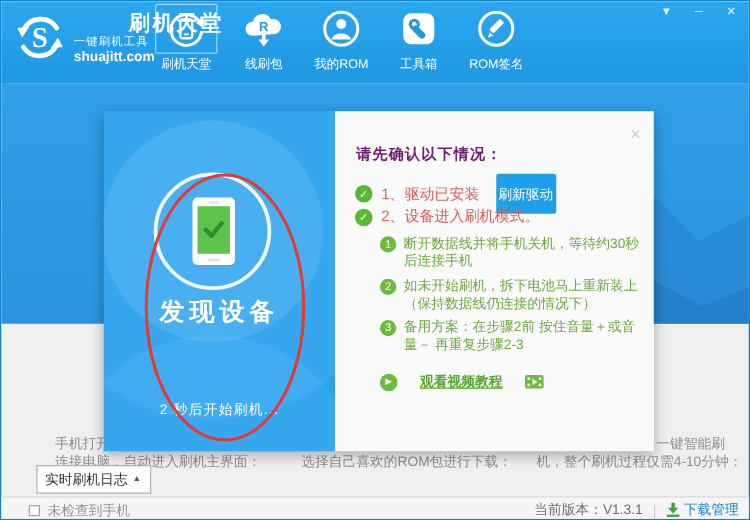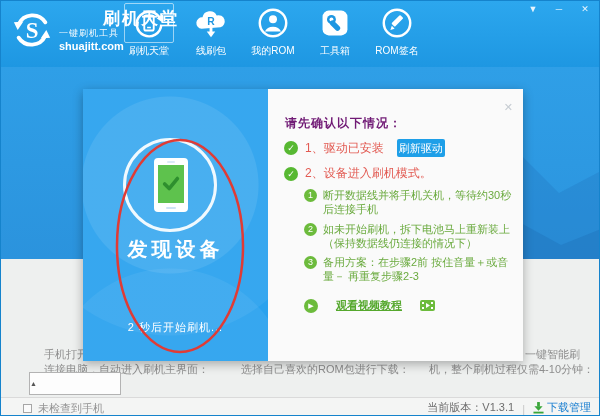--- a/index.html
+++ b/index.html
@@ -77,21 +77,21 @@
   .red-oval { position:absolute; left:0; top:0; pointer-events:none; }
 
   .dlg-right { position:relative; width:255px; height:272px; background:#fafafa; }
   .dlg-close { position:absolute; right:10px; top:12px; font-size:11px; color:#c6ccd2; cursor:pointer; }
   .dlg-heading { position:absolute; left:17px; top:26px; font-size:12px; font-weight:bold; color:#701a75; letter-spacing:1px; }
   .confirm-row { position:absolute; left:16px; display:flex; align-items:center; gap:7px; }
   .row-1 { top:50px; } .row-2 { top:76px; }
   .check-circle { width:14px; height:14px; border-radius:50%; background:#57b832; color:#fff;
                   font-size:9px; line-height:14px; text-align:center; flex:0 0 auto; }
   .confirm-label { font-size:12px; color:#e25a52; }
-  .refresh-btn { margin-left:6px; width:48px; height:18px; background:#1e9fe8; color:#fff; border:none;
+  .refresh-btn { margin-left:6px; width:48px; height:32px; background:#1e9fe8; color:#fff; border:none;
                  border-radius:2px; font-size:11px; cursor:pointer; font-family:inherit; }
   .step-row { position:absolute; left:36px; display:flex; gap:6px; width:210px; }
   .step-1 { top:99px; } .step-2 { top:133px; } .step-3 { top:166px; }
   .num-circle { width:13px; height:13px; border-radius:50%; background:#6cbb3c; color:#fff;
                 font-size:9px; line-height:13px; text-align:center; flex:0 0 auto; margin-top:1px; }
   .step-text { font-size:11px; color:#6aaa3e; line-height:14px; width:190px; }
   .video-row { position:absolute; left:36px; top:209px; display:flex; align-items:center; gap:18px; }
   .video-circle { width:14px; height:14px; border-radius:50%; background:#6cbb3c; color:#fff;
                   font-size:7px; line-height:14px; text-align:center; }
   .video-link { font-size:11px; font-weight:bold; color:#55a82d; text-decoration:underline; cursor:pointer; }
@@ -189,20 +189,21 @@
   </div>
 </div>
 
 <div class="bg-text" style="left:43px; top:346px;">手机打开</div>
 <div class="bg-text" style="left:524px; top:346px;">一键智能刷</div>
 <div class="bg-text" style="left:43px; top:361px;">连接电脑，自动进入刷机主界面：</div>
 <div class="bg-text" style="left:240px; top:361px;">选择自己喜欢的ROM包进行下载：</div>
 <div class="bg-text" style="left:428px; top:361px;">机，整个刷机过程仅需4-10分钟：</div>
 
 <div class="log-dd">
+  <div class="log-dd-label">实时刷机日志</div>
   <div class="log-dd-arrow">▲</div>
 </div>
 
 <div class="statusbar">
   <div class="st-left">
     <div class="st-check"></div>
     <div class="st-device">未检查到手机</div>
   </div>
   <div class="st-right">
     <div class="st-version">当前版本：V1.3.1</div>

